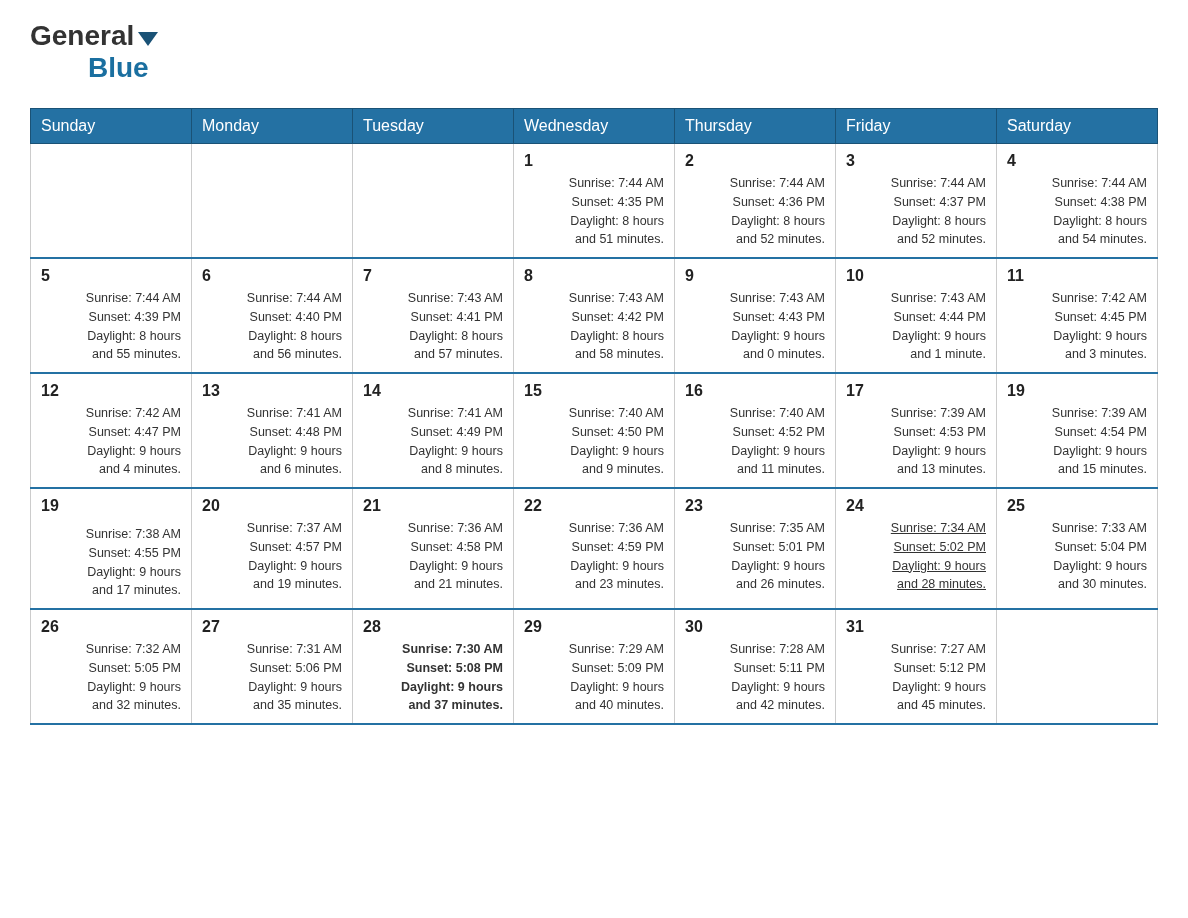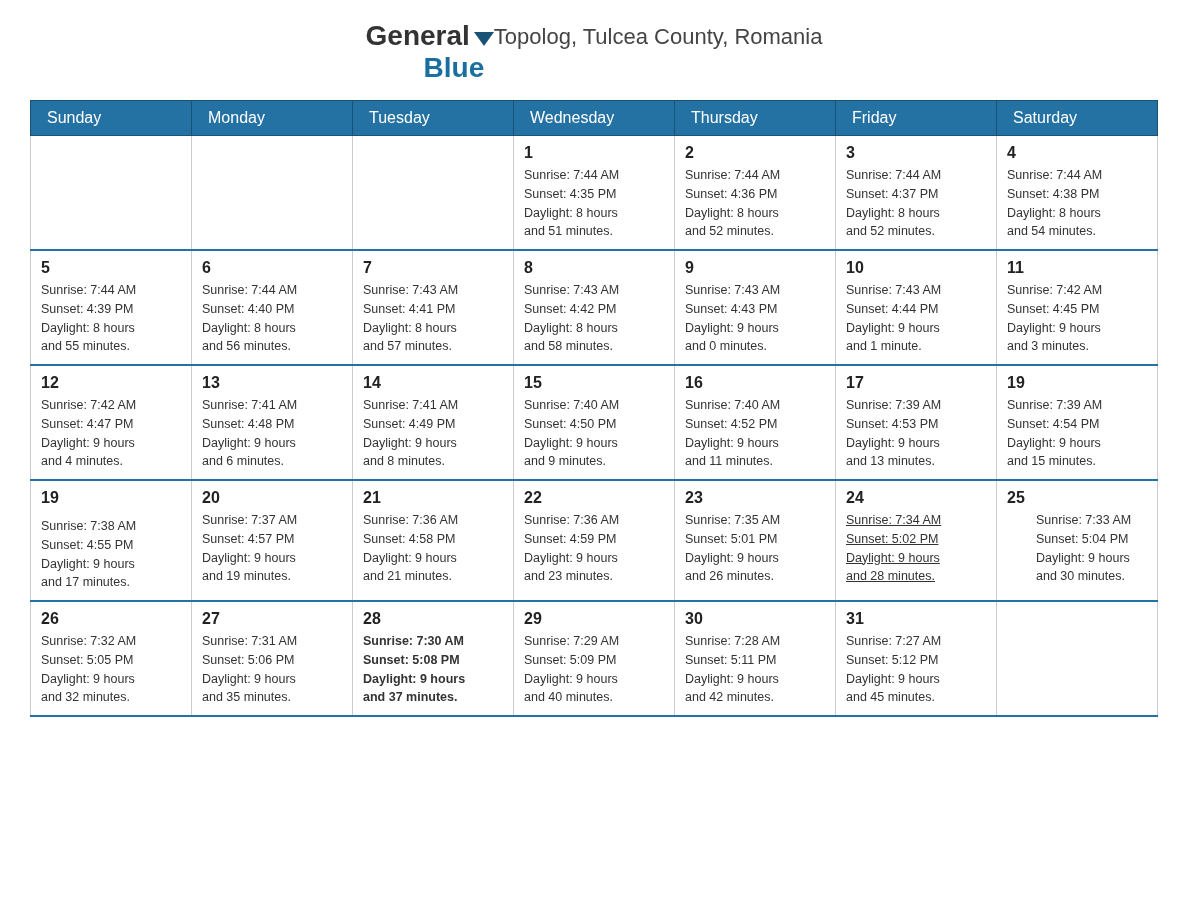--- a/index.html
+++ b/index.html
@@ -6,23 +6,23 @@
     body {
       font-family: Arial, sans-serif;
       background: #fff;
       color: #333;
       width: 1188px;
       min-height: 918px;
       padding: 20px 30px;
     }
     .header {
       display: flex;
-      justify-content: center;
+      justify-content: flex-start;
       align-items: flex-start;
-      margin-bottom: 16px;
+      margin-bottom: 24px;
     }
     .logo {
       display: flex;
       flex-direction: column;
       align-items: flex-start;
     }
     .logo-text {
       display: flex;
       align-items: center;
     }
@@ -65,21 +65,21 @@
       border-collapse: collapse;
       margin-top: 10px;
     }
     .calendar thead tr {
       background-color: #2471a3;
     }
     .calendar thead th {
       color: #fff;
       font-size: 16px;
       font-weight: normal;
-      padding: 8px 16px;
+      padding: 8px 10px;
       text-align: left;
       border: 1px solid #1a5276;
       width: calc(100% / 7);
     }
     .calendar tbody td {
       vertical-align: top;
       padding: 8px 10px;
       border: 1px solid #ccc;
       font-size: 13px;
       color: #333;
@@ -88,41 +88,41 @@
     .day-number {
       font-size: 16px;
       font-weight: bold;
       margin-bottom: 4px;
       color: #222;
     }
     .day-info {
       font-size: 12.5px;
       line-height: 1.5;
       color: #333;
+      text-align: right;
     }
     .empty-cell {
       background: #fff;
     }
     .calendar tbody tr {
       border-bottom: 2px solid #2471a3;
     }
   </style>
 </head>
 <body>
 
 <div class="header">
   <div class="logo">
     <div class="logo-text">
       <span class="logo-general">General</span>
       <div class="logo-arrow"></div>
     </div>
     <span class="logo-blue-line">Blue</span>
   </div>
   <div class="title-block">
-    <div class="location-title">Topolog, Tulcea County, Romania</div>
   </div>
 </div>
 
 <table class="calendar">
   <thead>
     <tr>
     <th>Sunday</th>
         <th>Monday</th>
         <th>Tuesday</th>
         <th>Wednesday</th>

